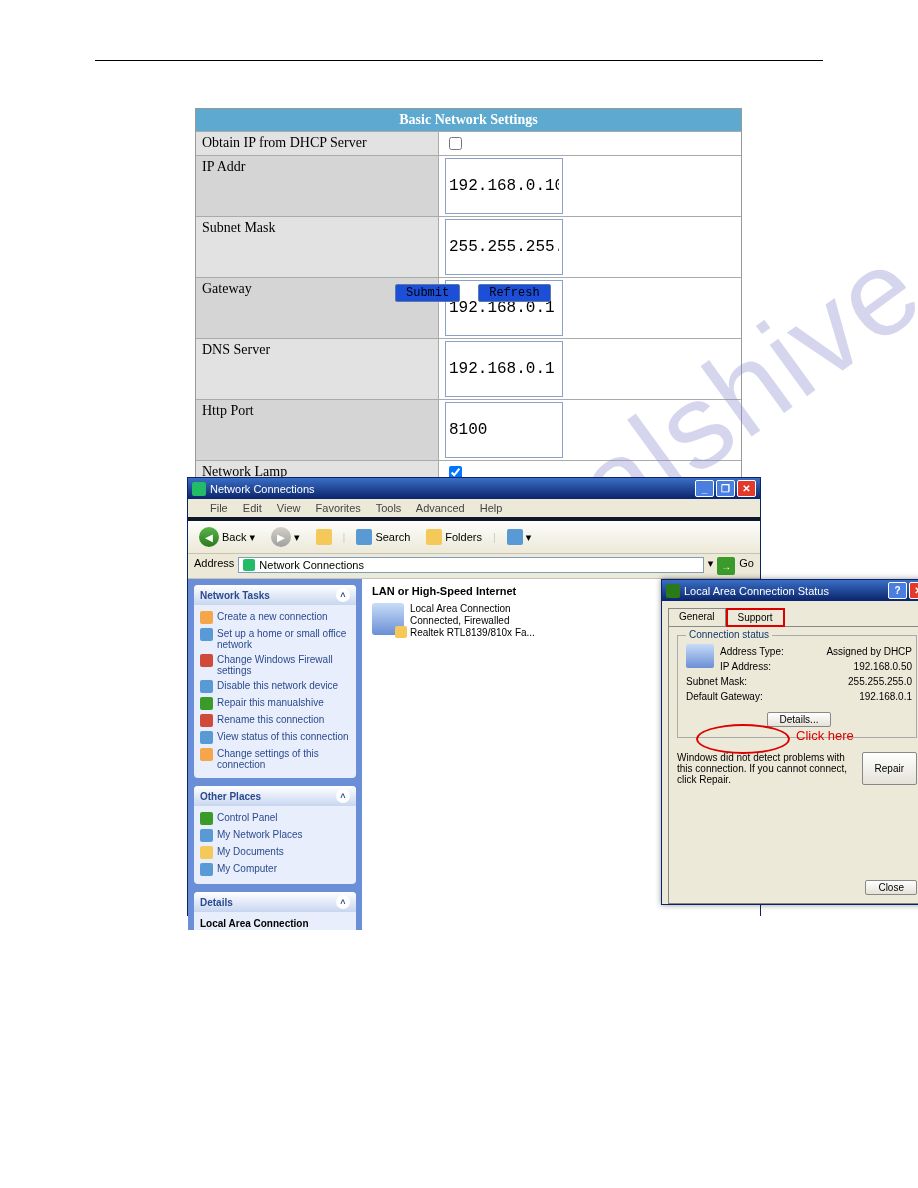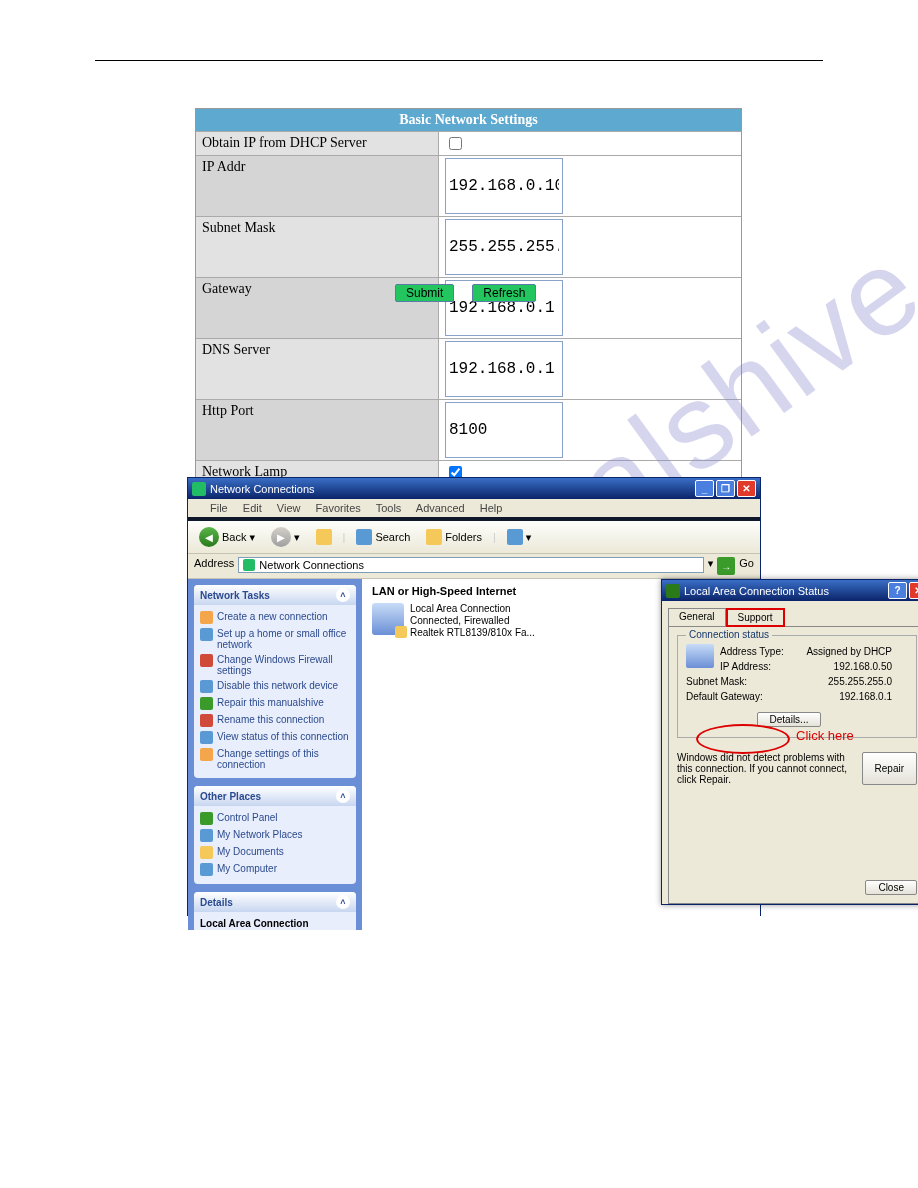--- a/index.html
+++ b/index.html
@@ -9,21 +9,21 @@
 
 .bns{position:absolute;left:195px;top:108px;width:545px;border:1px solid #999;font-size:13px}
 .bns-title{background:#5ea9d0;color:#fff;font-weight:bold;text-align:center;padding:3px 0;font-family:"Times New Roman",serif;font-size:14px}
 .bns-row{display:flex;border-top:1px solid #aaa}
 .bns-row .lab{width:230px;padding:3px 6px;background:#e2e2e2;border-right:1px solid #aaa;font-family:"Times New Roman",serif;font-size:14px}
 .bns-row .val{flex:1;padding:2px 6px;background:#fff;display:flex;align-items:center}
 .bns-row.alt .lab{background:#d5d5d5}
 .bns input[type=text]{width:110px;border:1px solid #8aa1c8;padding:18px 3px;font-family:Liberation Mono, monospace;font-size:16px}
 .bns input[type=checkbox]{width:13px;height:13px}
 .bns-buttons{position:absolute;left:395px;top:284px;display:flex;gap:18px}
-.bns-buttons button{border:1px solid #5a7aa8;background:#22c55e;color:#000;padding:1px 10px;font-family:Liberation Sans, sans-serif;font-size:12px;border-radius:2px}
+.bns-buttons button{border:1px solid #5a7aa8;background:#1d4ed8;color:#000;padding:1px 10px;font-family:Liberation Mono, monospace;font-size:12px;border-radius:2px}
 
 
 .wm{position:absolute;left:250px;top:330px;font-size:120px;color:#8a8acf;opacity:.35;transform:rotate(-36deg);pointer-events:none;font-family:Arial;letter-spacing:2px}
 
 
 .win{position:absolute;left:187px;top:477px;width:572px;height:437px;border:1px solid #0a246a}
 .win-title{height:21px;background:linear-gradient(#3a6ec6,#0a246a);color:#fff;display:flex;align-items:center;padding:0 4px;font-size:11px}
 .win-title .ticon{width:14px;height:14px;background:#2b6;border-radius:2px;margin-right:4px}
 .win-title .spacer{flex:1}
 .winbtn{width:17px;height:15px;margin-left:2px;display:flex;align-items:center;justify-content:center;font-family:Arial;font-size:10px;font-weight:bold;border:1px solid #fff;border-radius:2px}
@@ -60,21 +60,21 @@
 
 
 .dlg{position:absolute;left:299px;top:0px;width:270px;height:324px;border:1px solid #0a246a;background:#ece9d8;box-shadow:0 0 6px rgba(0,0,0,.4)}
 .dlg-title{height:21px;background:linear-gradient(#3a6ec6,#0a246a);color:#fff;display:flex;align-items:center;padding:0 4px;font-size:11px}
 .dlg-title .dicon{width:14px;height:14px;margin-right:4px;background:#2a7a1a;border-radius:2px}
 .dlg-title .spacer{flex:1}
 .dlg .tabs{display:flex;padding:6px 6px 0 6px;gap:0}
 .dlg .tab{padding:2px 10px;border:1px solid #888;border-bottom:none;background:#ece9d8;font-size:10px;position:relative;top:1px}
 .dlg .tab.active{background:#ece9d8;border:2px solid #d00;z-index:2}
 .dlg .tabbody{margin:0 6px 6px 6px;border:1px solid #888;background:#ece9d8;height:260px;padding:8px;position:relative}
-.grp{border:1px solid #aaa;padding:8px 24px 10px 8px;font-size:10px;position:relative}
+.grp{border:1px solid #aaa;padding:8px 4px 10px 8px;font-size:10px;position:relative}
 .grp .glab{position:absolute;top:-7px;left:8px;background:#ece9d8;padding:0 3px;color:#14376b}
 .grp .row{display:flex;padding:2px 0}
 .grp .row .k{flex:1}
 .grp .row .v{text-align:left}
 .grp .nic{width:28px;height:24px;background:linear-gradient(#c7dcf7,#6b8fd6);border-radius:2px;float:left;margin-right:6px}
 .oval{position:absolute;left:18px;top:88px;width:90px;height:26px;border:2px solid #d00;border-radius:50%/50%}
 .click-here{position:absolute;left:118px;top:92px;color:#d00;font-size:13px;font-family:Arial}
 .xpbtn{border:1px solid #888;background:linear-gradient(#fff,#e4e2d8);padding:1px 12px;font-size:10px;border-radius:2px}
 .dlg .note{font-size:10px;margin-top:14px;display:flex;justify-content:space-between;gap:8px}
 .dlg .closebar{position:absolute;right:8px;bottom:8px}

